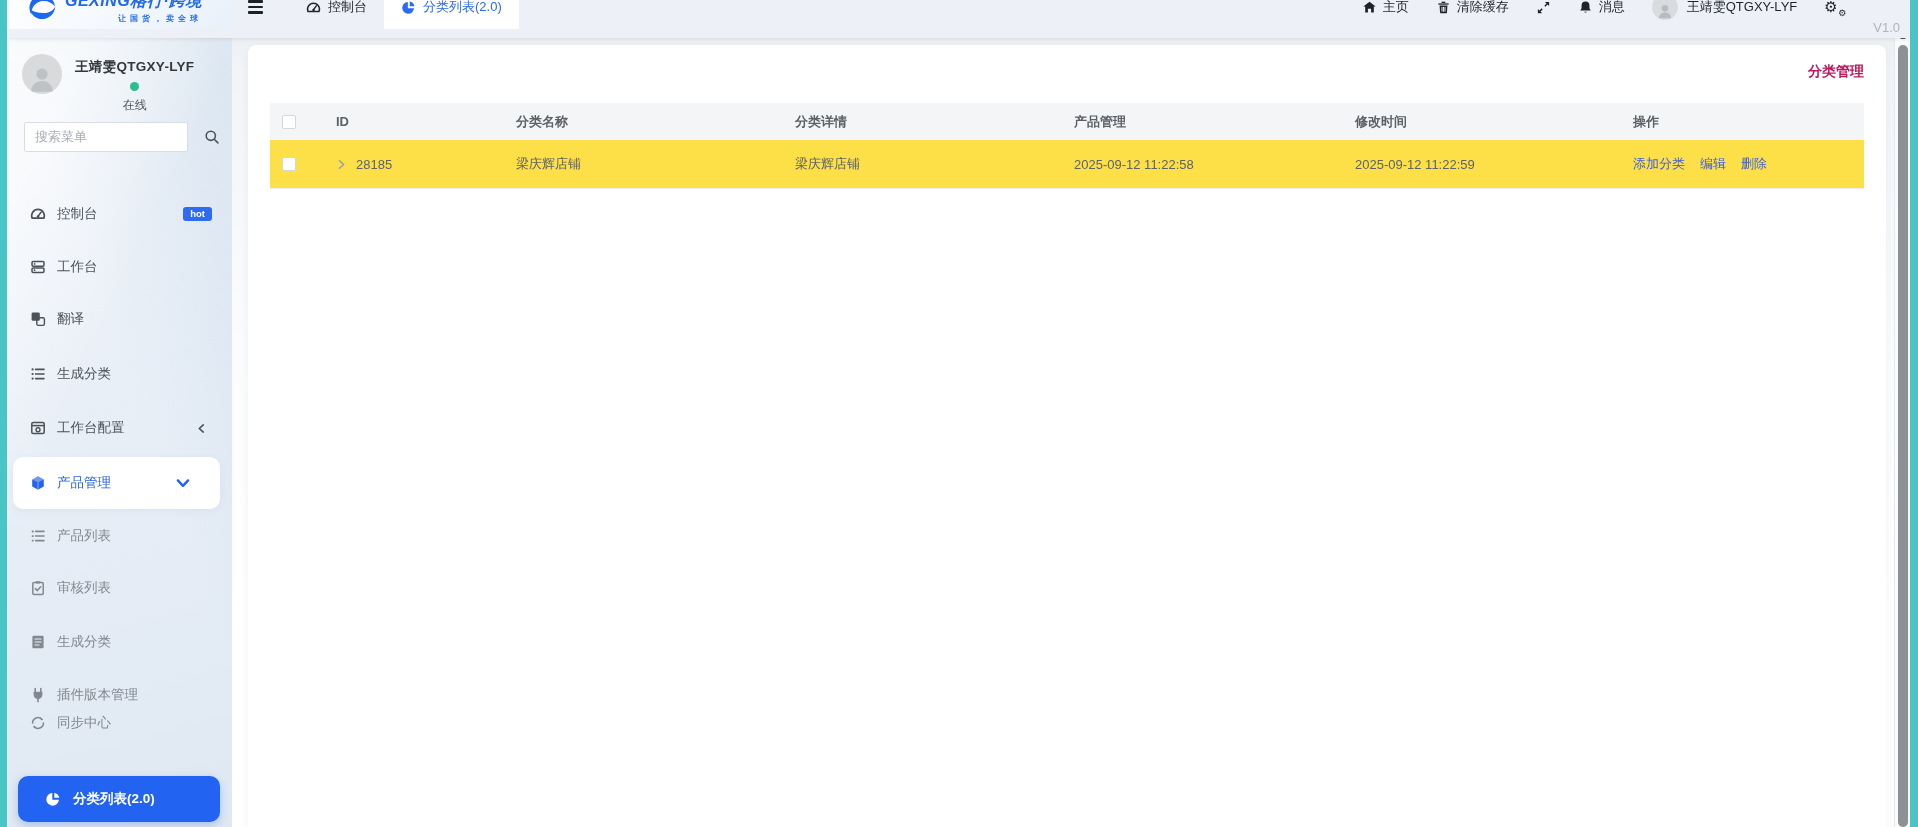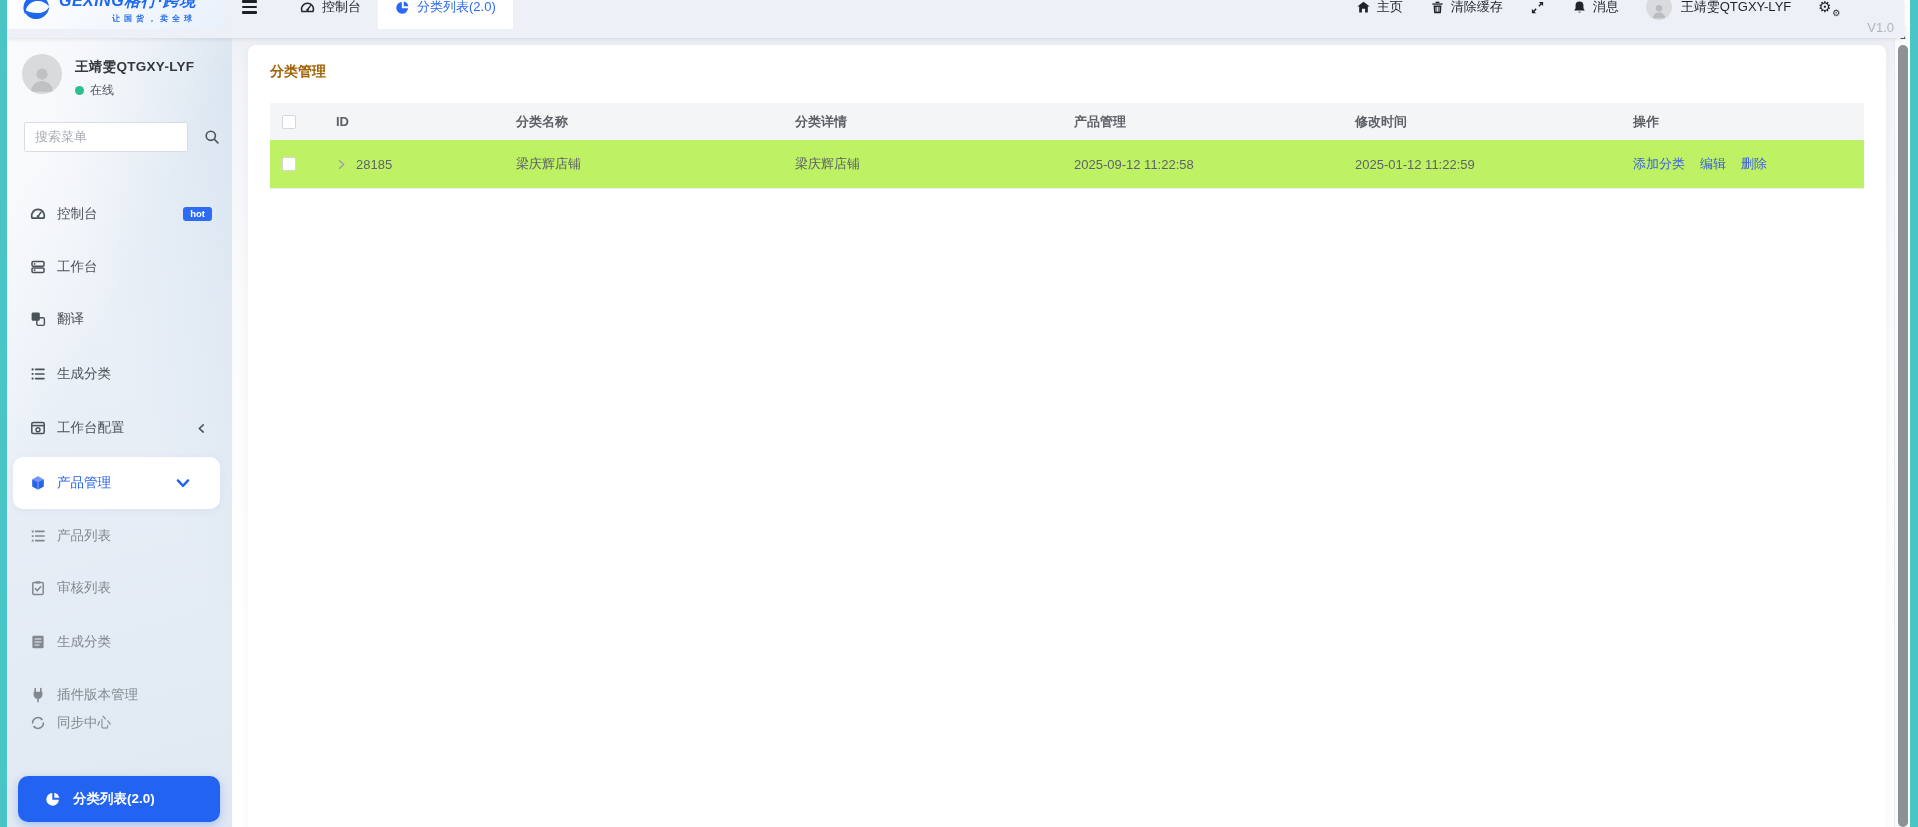--- a/index.html
+++ b/index.html
@@ -7,21 +7,21 @@
   body {
     font-family: "Liberation Sans", "DejaVu Sans", sans-serif;
     background:#ffffff; position:relative; font-size:13px; color:#303133;
   }
   .edge { position:absolute; top:0; bottom:0; background:#4ac5c6; z-index:50; }
   .edge-left { left:0; width:7px; }
   .edge-right { right:0; width:8px; }
 
   
   .topbar {
-    position:absolute; left:1px; top:0; width:1903px; height:38px;
+    position:absolute; left:7px; top:0; width:1903px; height:38px;
     background:#edf1f7; overflow:hidden; z-index:20;
     box-shadow:0 1px 4px rgba(0,0,0,.10);
   }
   .topbar-inner { height:44px; margin-top:-15px; display:flex; align-items:center; }
   .logo-block {
     width:225px; height:100%; flex:0 0 auto; display:flex; align-items:center;
     padding-left:18px; background:linear-gradient(135deg,#ffffff 0%, #f2f7fd 60%, #e8f0fa 100%);
   }
   .logo-swoosh { width:34px; height:34px; margin-right:6px; flex:0 0 auto; }
   .logo-text .brand-line { font-size:16px; font-weight:bold; font-style:italic; color:#1e68f0; letter-spacing:.5px; white-space:nowrap; }
@@ -49,21 +49,21 @@
     background:
       linear-gradient(115deg, rgba(255,255,255,.55) 15%, rgba(255,255,255,0) 40%),
       linear-gradient(250deg, rgba(196,214,232,.45) 5%, rgba(255,255,255,0) 45%),
       linear-gradient(165deg,#f3f6fa 0%, #e9eff7 45%, #dfe8f2 100%);
   }
   .profile { position:absolute; left:15px; top:28px; display:flex; }
   .avatar { width:40px; height:40px; border-radius:50%; background:#d8dadc; overflow:hidden; display:flex; align-items:flex-end; justify-content:center; }
   .avatar svg { width:30px; height:30px; }
   .profile-meta { margin-left:13px; padding-top:4px; }
   .profile-name { font-size:13.5px; font-weight:bold; color:#33383d; letter-spacing:.3px; }
-  .profile-status { display:flex; align-items:center; gap:6px; margin-top:6px; font-size:12px; color:#4a5056; }
+  .profile-status { display:flex; align-items:center; gap:6px; margin-top:6px; font-size:12px; color:#4a5056;flex-direction:column; }
   .status-dot { width:9px; height:9px; border-radius:50%; background:#2bbf8f; }
   .search-row { position:absolute; left:17px; top:96px; width:196px; height:30px; }
   .search-input {
     width:164px; height:30px; border:1px solid #d9dde3; background:#ffffff; border-radius:2px;
     padding:0 10px; font-size:13px; color:#333; outline:none; font-family:Liberation Mono, monospace;
   }
   .search-input::placeholder { color:#a9aeb6; }
   .search-btn { position:absolute; right:0; top:7px; width:17px; height:17px; border:none; background:transparent; color:#4d5358; cursor:pointer; padding:0; }
   .search-btn svg { width:16px; height:16px; }
 
@@ -98,24 +98,24 @@
   
   .main {
     position:absolute; left:232px; top:26px; width:1662px; height:801px;
     background:linear-gradient(180deg,#ebeef3 0%, #f2f4f8 6%, #fbfcfd 40%, #ffffff 75%);
   }
   .card {
     position:absolute; left:16px; top:19px; width:1638px; height:782px;
     background:#ffffff; border-radius:8px 8px 0 0; box-shadow:0 2px 10px rgba(31,45,61,.06);
     padding:18px 22px 0 22px;
   }
-  .page-title { font-size:14px; font-weight:bold; color:#a16207; margin-bottom:22px; }
+  .page-title { font-size:14px; font-weight:bold; color:#be185d; margin-bottom:22px;text-align:right; }
   .table { width:1594px; font-size:13px; }
   .thead { display:flex; align-items:center; height:37px; background:#f4f5f7; color:#5c6167; font-weight:bold; }
-  .trow { display:flex; align-items:center; height:49px; background:#bef264; border-bottom:1px solid #eceef2; color:#5e6369; }
+  .trow { display:flex; align-items:center; height:49px; background:#fde047; border-bottom:1px solid #eceef2; color:#5e6369; }
   .col { padding-left:12px; overflow:hidden; white-space:nowrap; }
   .col-cb { width:54px; display:flex; align-items:center; }
   .col-id { width:180px; display:flex; align-items:center;text-align:center; }
   .col-name { width:279px; }
   .col-detail { width:279px; }
   .col-created { width:281px; }
   .col-modified { width:278px; }
   .col-actions { width:243px; display:flex; gap:15px; }
   .checkbox { width:14px; height:14px; border:1px solid #d4d7dc; border-radius:2px; background:#fff; cursor:pointer; flex:0 0 auto; }
   .expander { display:flex; align-items:center; color:#9aa0a8; margin-right:9px; cursor:pointer; }
@@ -374,21 +374,21 @@
           <span class="expander">
               <svg viewBox="0 0 10 10">
                 <polyline points="3.2,1.6 7,5 3.2,8.4" fill="none" stroke="currentColor" stroke-width="1.4" stroke-linecap="round" stroke-linejoin="round"></polyline>
               </svg>
             </span>
           <span>28185</span>
         </div>
         <div class="col col-name">梁庆辉店铺</div>
         <div class="col col-detail">梁庆辉店铺</div>
         <div class="col col-created">2025-09-12 11:22:58</div>
-        <div class="col col-modified">2025-01-12 11:22:59</div>
+        <div class="col col-modified">2025-09-12 11:22:59</div>
         <div class="col col-actions">
           <a class="action-link">添加分类</a>
           <a class="action-link">编辑</a>
           <a class="action-link">删除</a>
         </div>
       </div>
     </div>
   </section>
 </main>
 

